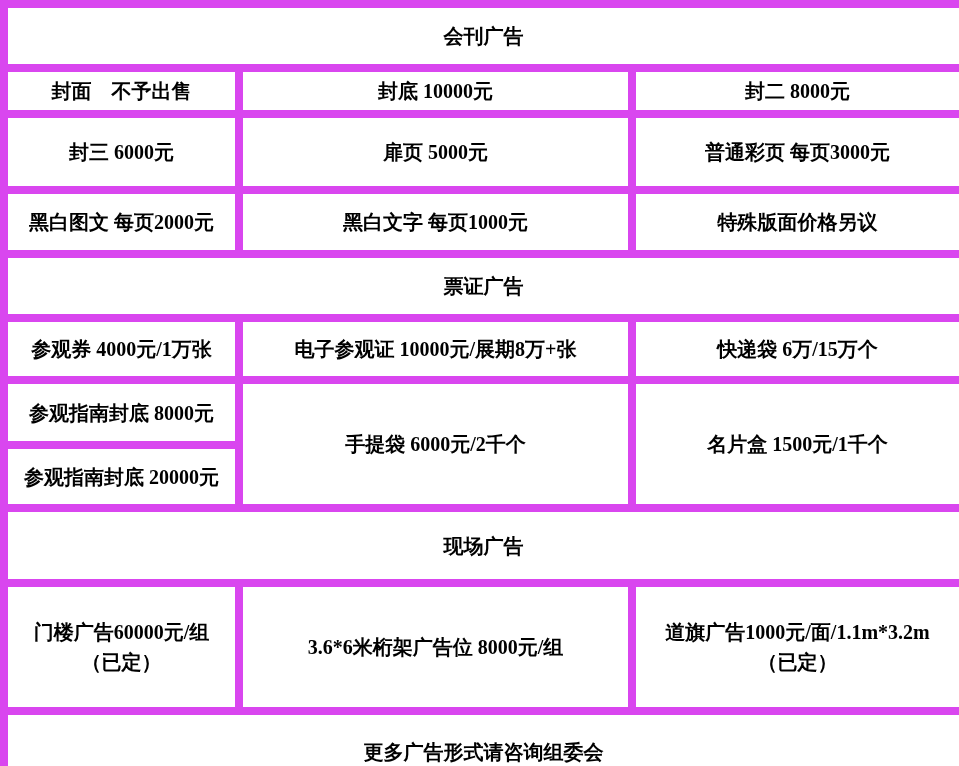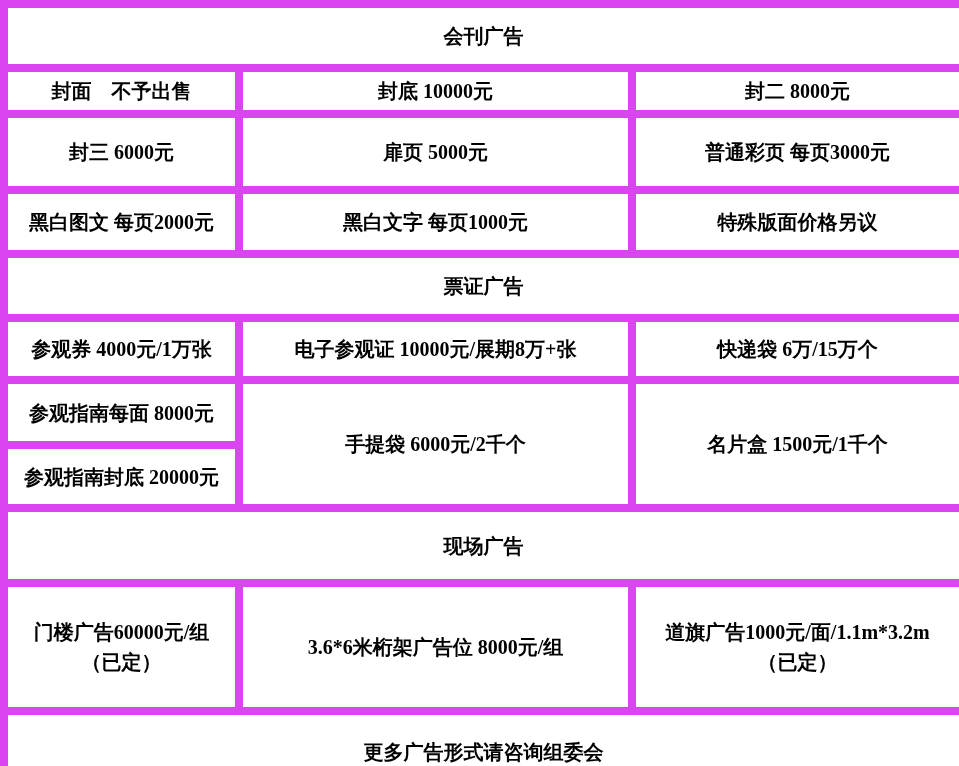--- a/index.html
+++ b/index.html
@@ -83,21 +83,21 @@
 
     <tr class="rh5">
       <td colspan="3" class="section-title">票证广告</td>
     </tr>
     <tr class="rh6">
       <td>参观券 4000元/1万张</td>
       <td>电子参观证 10000元/展期8万+张</td>
       <td>快递袋 6万/15万个</td>
     </tr>
     <tr class="rh7">
-      <td>参观指南每面 8000元</td>
+      <td>参观指南封底 8000元</td>
       <td rowspan="2">手提袋 6000元/2千个</td>
       <td rowspan="2">名片盒 1500元/1千个</td>
     </tr>
     <tr class="rh8">
       <td>参观指南封底 20000元</td>
     </tr>
 
     <tr class="rh9">
       <td colspan="3" class="section-title">现场广告</td>
     </tr>

